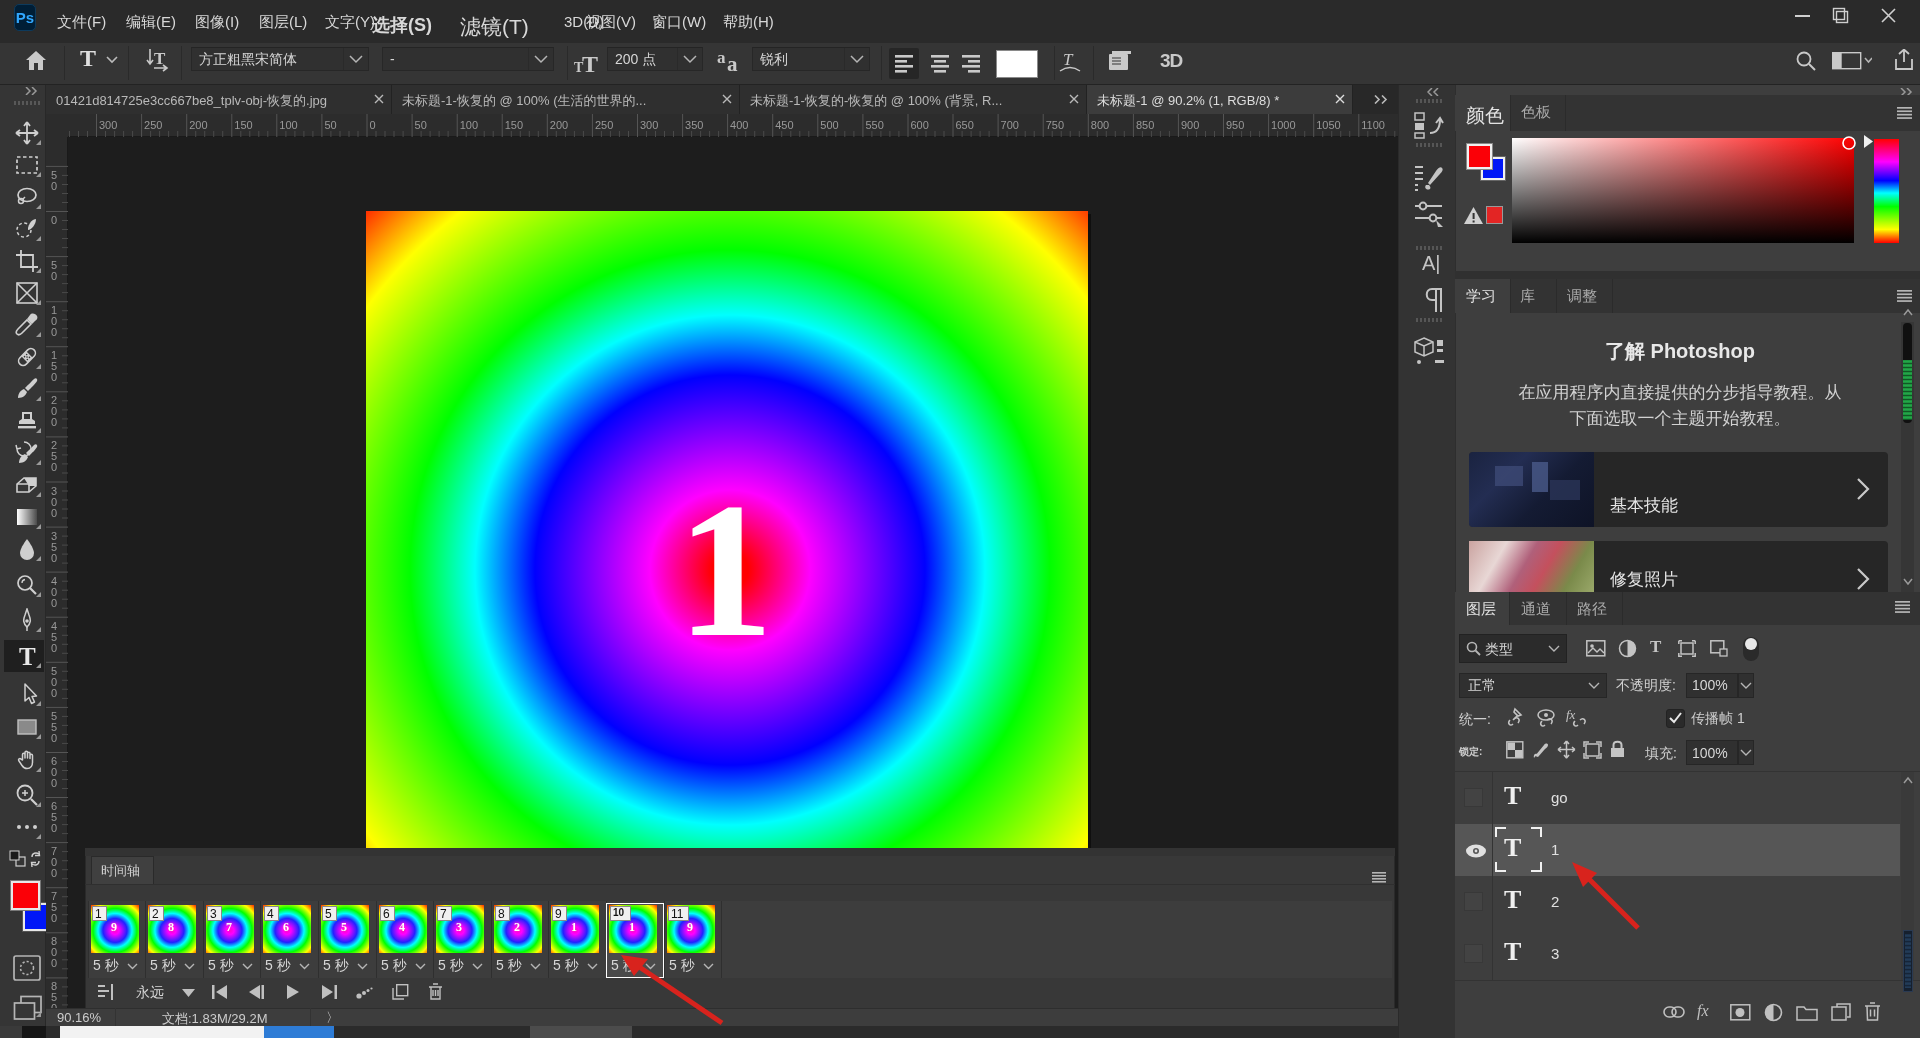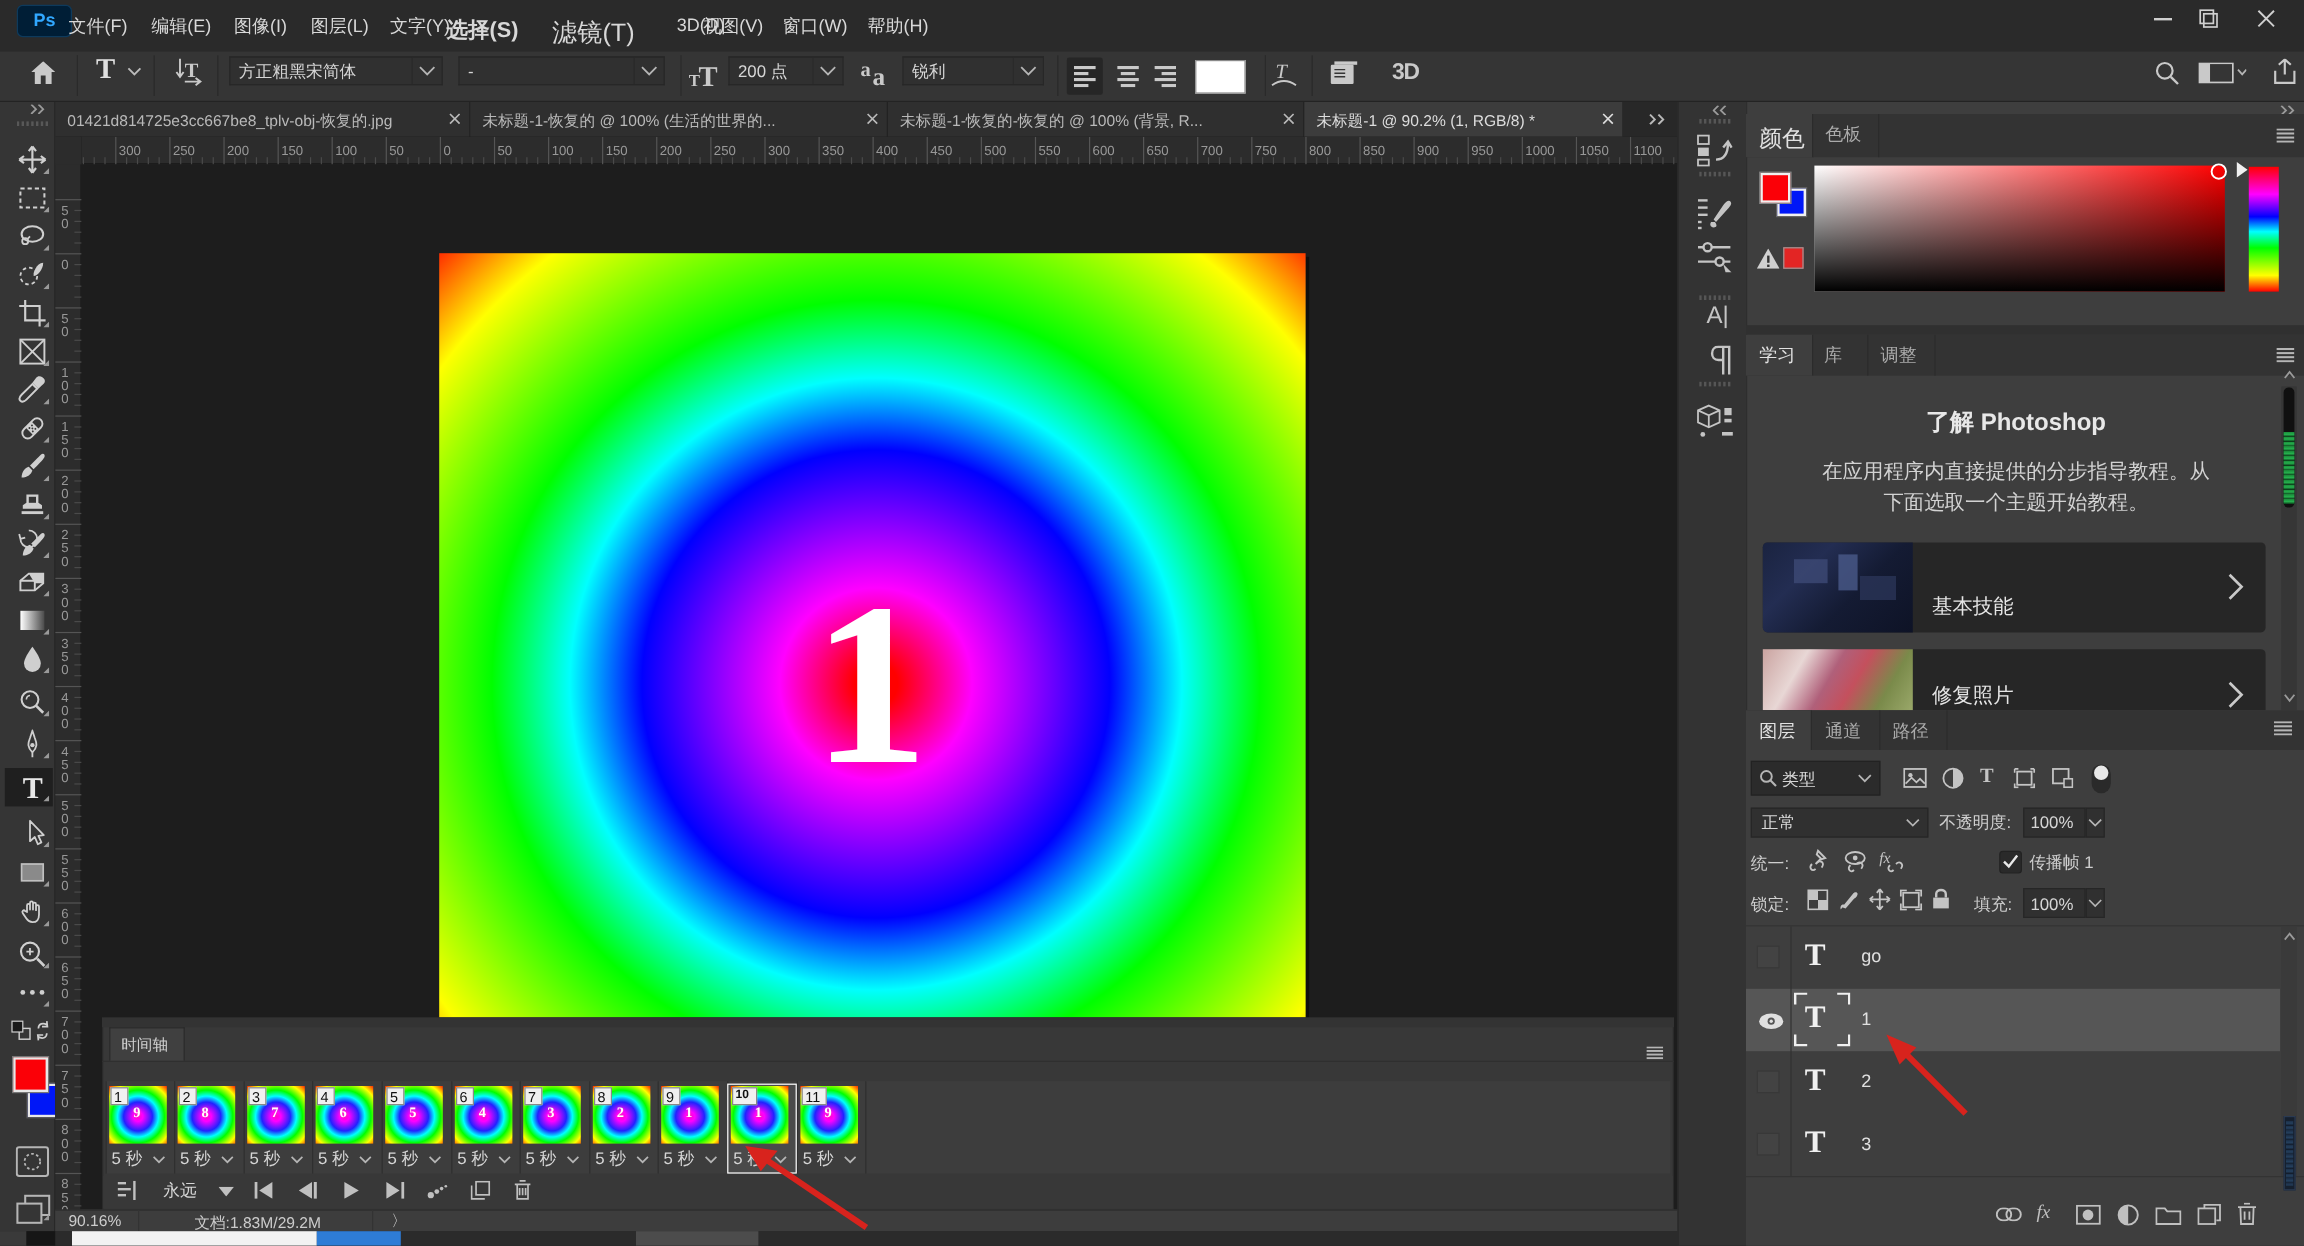--- a/index.html
+++ b/index.html
@@ -1,20 +1,20 @@
 <!DOCTYPE html>
 <html><head><meta charset="utf-8"><style>
 *{margin:0;padding:0;box-sizing:border-box}
 html,body{width:1920px;height:1038px;overflow:hidden;background:#2b2b2b;
 font-family:"Liberation Sans",sans-serif;-webkit-font-smoothing:antialiased}
 .abs{position:absolute}
 svg{display:block}
 </style></head><body>
 <div class="abs" style="left:0px;top:0px;width:1920px;height:43px;background:#2a2a2a"></div>
-<div class="abs" style="left:14px;top:4px;width:46px;height:27px;background:#001e36;border-radius:5px;border:1px solid #0d3a5c;color:#31a8ff;font-size:15px;font-weight:bold;text-align:center;line-height:25px">Ps</div>
+<div class="abs" style="left:14px;top:4px;width:22px;height:27px;background:#001e36;border-radius:5px;border:1px solid #0d3a5c;color:#31a8ff;font-size:15px;font-weight:bold;text-align:center;line-height:25px">Ps</div>
 <div class="abs" style="left:57px;top:13px;font-size:15px;color:#d8d8d8;font-weight:normal;white-space:nowrap;">文件(F)</div>
 <div class="abs" style="left:126px;top:13px;font-size:15px;color:#d8d8d8;font-weight:normal;white-space:nowrap;">编辑(E)</div>
 <div class="abs" style="left:195px;top:13px;font-size:15px;color:#d8d8d8;font-weight:normal;white-space:nowrap;">图像(I)</div>
 <div class="abs" style="left:259px;top:13px;font-size:15px;color:#d8d8d8;font-weight:normal;white-space:nowrap;">图层(L)</div>
 <div class="abs" style="left:325px;top:13px;font-size:15px;color:#d8d8d8;font-weight:normal;white-space:nowrap;">文字(Y)</div>
 <div class="abs" style="left:372px;top:13px;font-size:18px;color:#d8d8d8;font-weight:bold;white-space:nowrap;">选择(S)</div>
 <div class="abs" style="left:460px;top:13px;font-size:21px;color:#d8d8d8;font-weight:normal;white-space:nowrap;">滤镜(T)</div>
 <div class="abs" style="left:528px;top:13px;font-size:15px;color:#d8d8d8;font-weight:normal;white-space:nowrap;margin-left:36px;">3D(D)</div>
 <div class="abs" style="left:586px;top:13px;font-size:15px;color:#d8d8d8;font-weight:normal;white-space:nowrap;">视图(V)</div>
 <div class="abs" style="left:652px;top:13px;font-size:15px;color:#d8d8d8;font-weight:normal;white-space:nowrap;">窗口(W)</div>
@@ -1050,21 +1050,21 @@
   </svg>
 <svg class="abs" style="left:1566px;top:707px" width="26" height="24">
     <text x="0" y="12" fill="#c4c4c4" font-size="13" font-style="italic" font-family="Liberation Serif">fx</text>
     <path d="M9 14 C6 17 9 21 12 18 M14 13 C17 10 21 13 18 17" stroke="#c4c4c4" stroke-width="1.5" fill="none"></path>
   </svg>
 <div class="abs" style="left:1666px;top:709px;width:19px;height:19px;background:#2a2a2a;border-radius:3px;border:1px solid #222"></div>
 <svg class="abs" style="left:1669px;top:712px" width="13" height="12">
     <path d="M1 6 L5 10 L12 1" stroke="#e8e8e8" stroke-width="2" fill="none"></path>
   </svg>
 <div class="abs" style="left:1691px;top:710px;font-size:14px;color:#cfcfcf;font-weight:normal;white-space:nowrap;">传播帧 1</div>
-<div class="abs" style="left:1459px;top:745px;font-size:14px;color:#cfcfcf;font-weight:normal;white-space:nowrap;">锁定:</div>
+<div class="abs" style="left:1459px;top:745px;font-size:10px;color:#cfcfcf;font-weight:bold;white-space:nowrap;">锁定:</div>
 <svg class="abs" style="left:1506px;top:741px" width="18" height="18">
     <rect x="0.8" y="0.8" width="16" height="16" fill="none" stroke="#c4c4c4" stroke-width="1.4"></rect>
     <rect x="1.5" y="1.5" width="7.5" height="7.5" fill="#c4c4c4"></rect>
     <rect x="9" y="9" width="7.5" height="7.5" fill="#c4c4c4"></rect>
   </svg>
 <svg class="abs" style="left:1532px;top:740px" width="18" height="19">
     <path d="M3 16 L12 5 C13 3 16 3 16 5 C16 6 15 8 13 9 L6 17 Z M2 18 C1 15 3 13 5 14 Z" fill="#c4c4c4"></path>
   </svg>
 <svg class="abs" style="left:1557px;top:740px" width="19" height="19">
     <path d="M9.5 1 L9.5 18 M1 9.5 L18 9.5 M9.5 1 L7 4 M9.5 1 L12 4 M9.5 18 L7 15 M9.5 18 L12 15 M1 9.5 L4 7 M1 9.5 L4 12 M18 9.5 L15 7 M18 9.5 L15 12" stroke="#c4c4c4" stroke-width="1.5" fill="none"></path>

